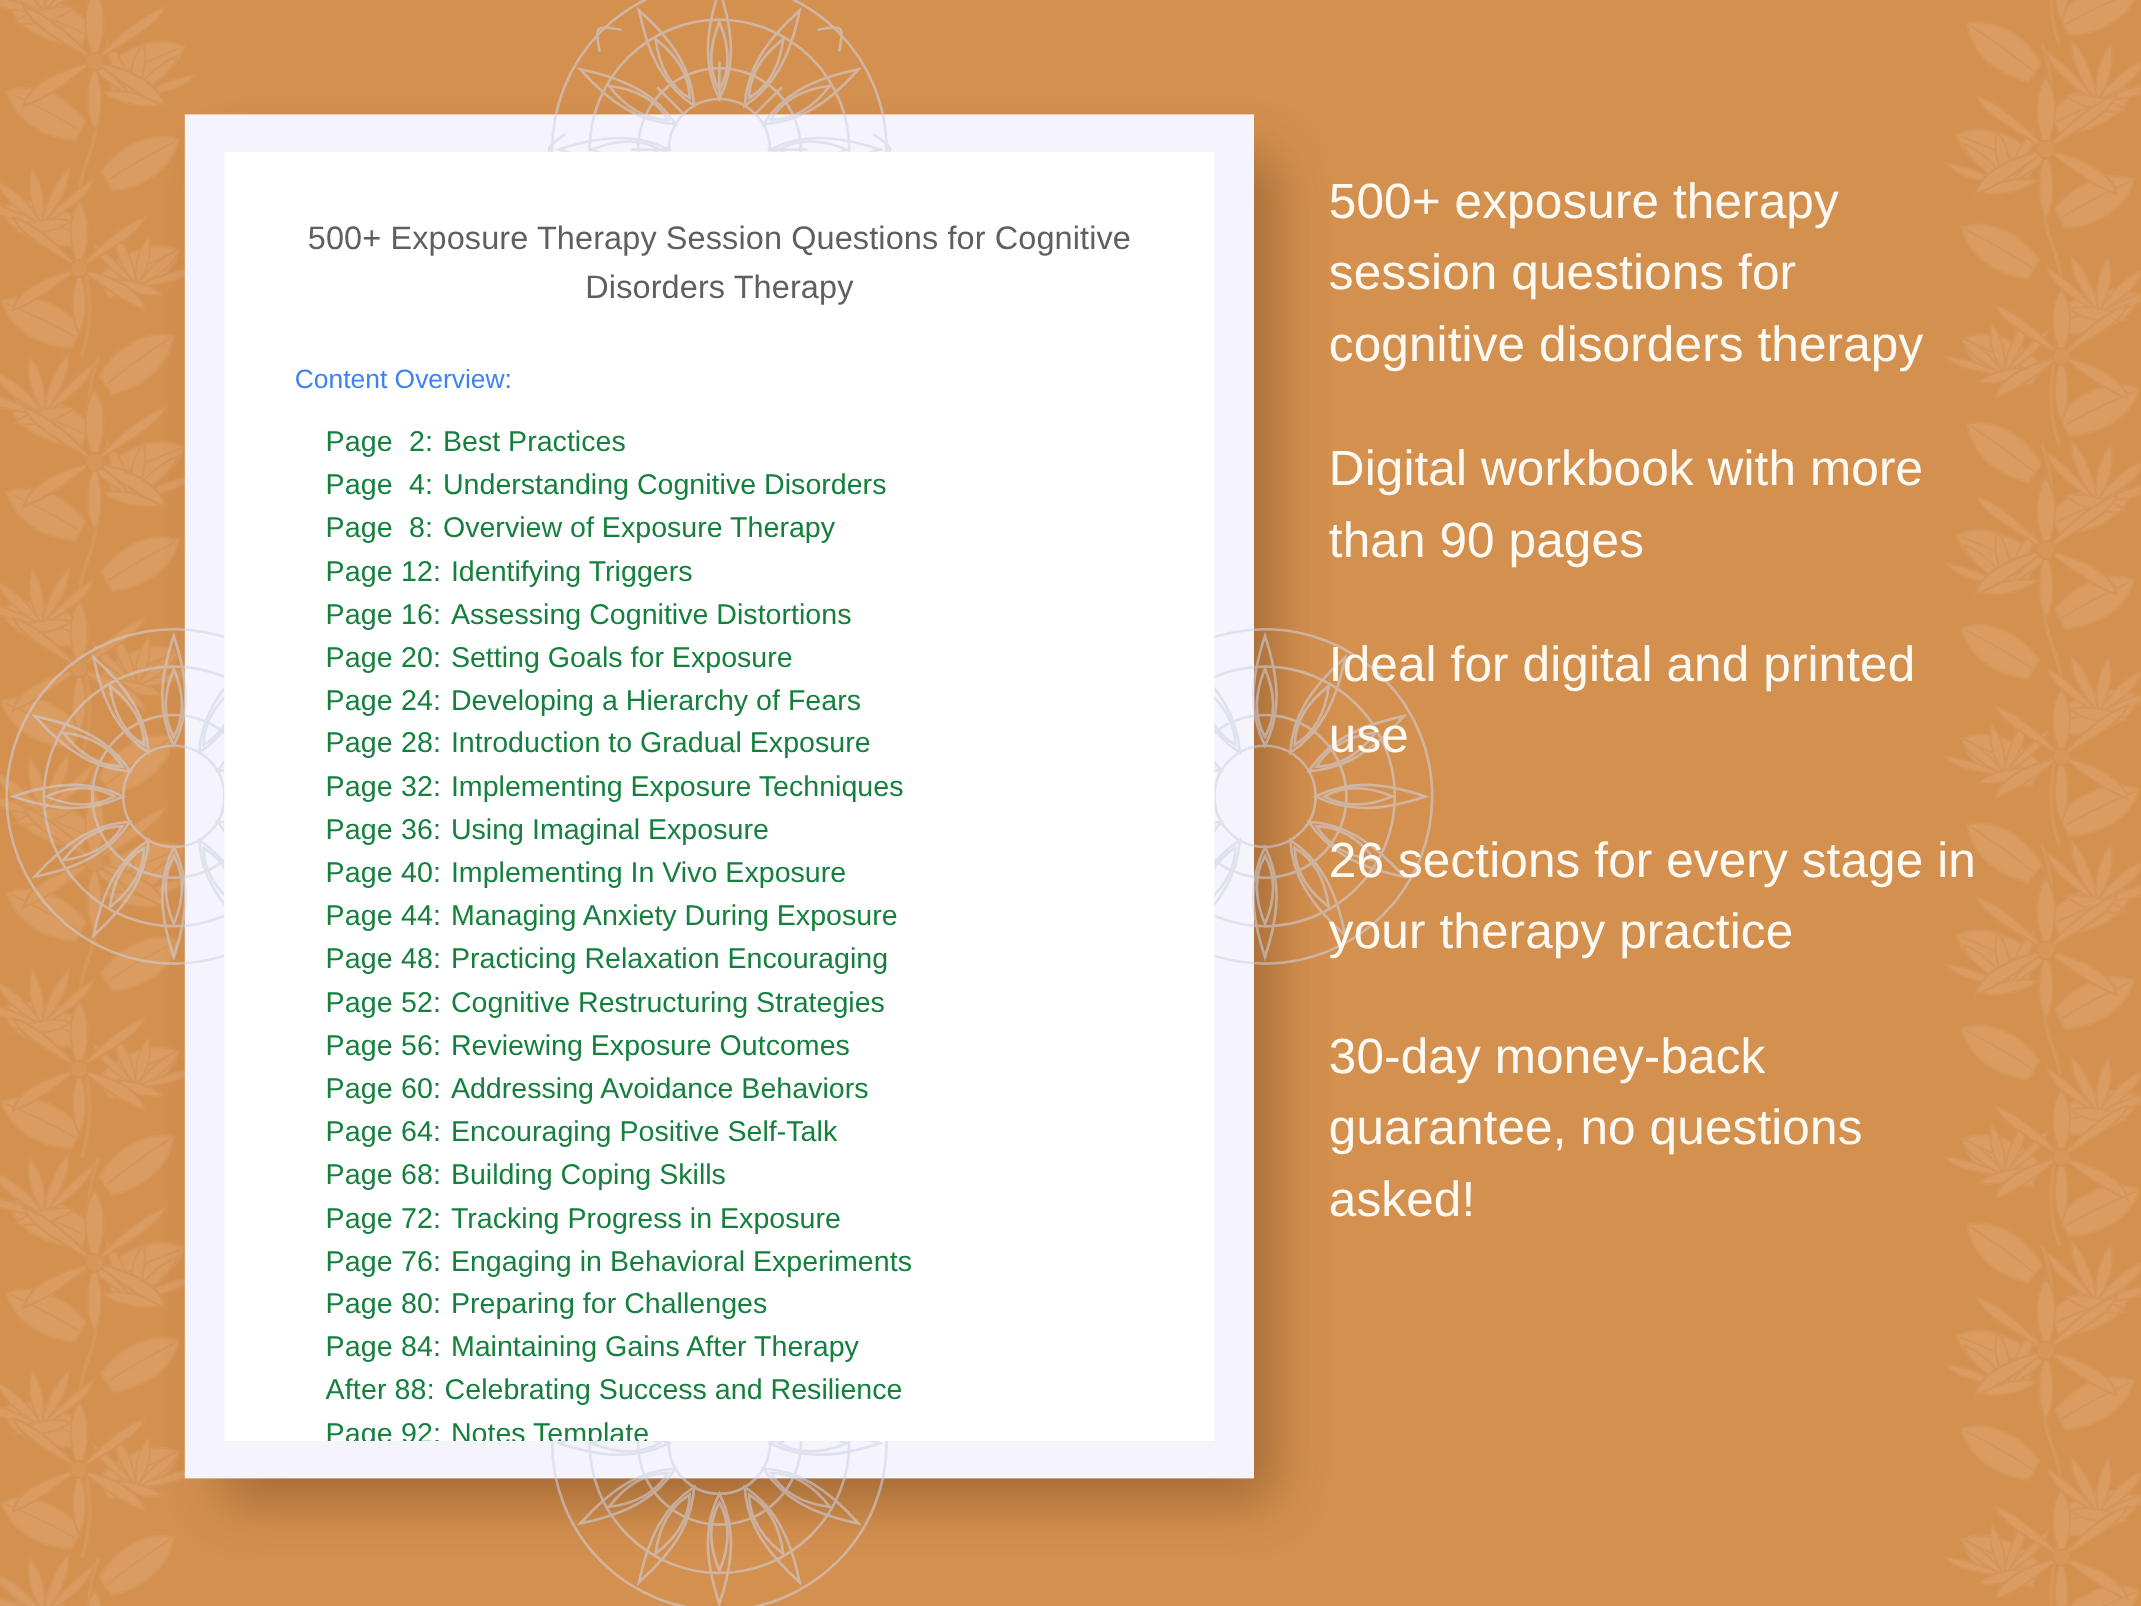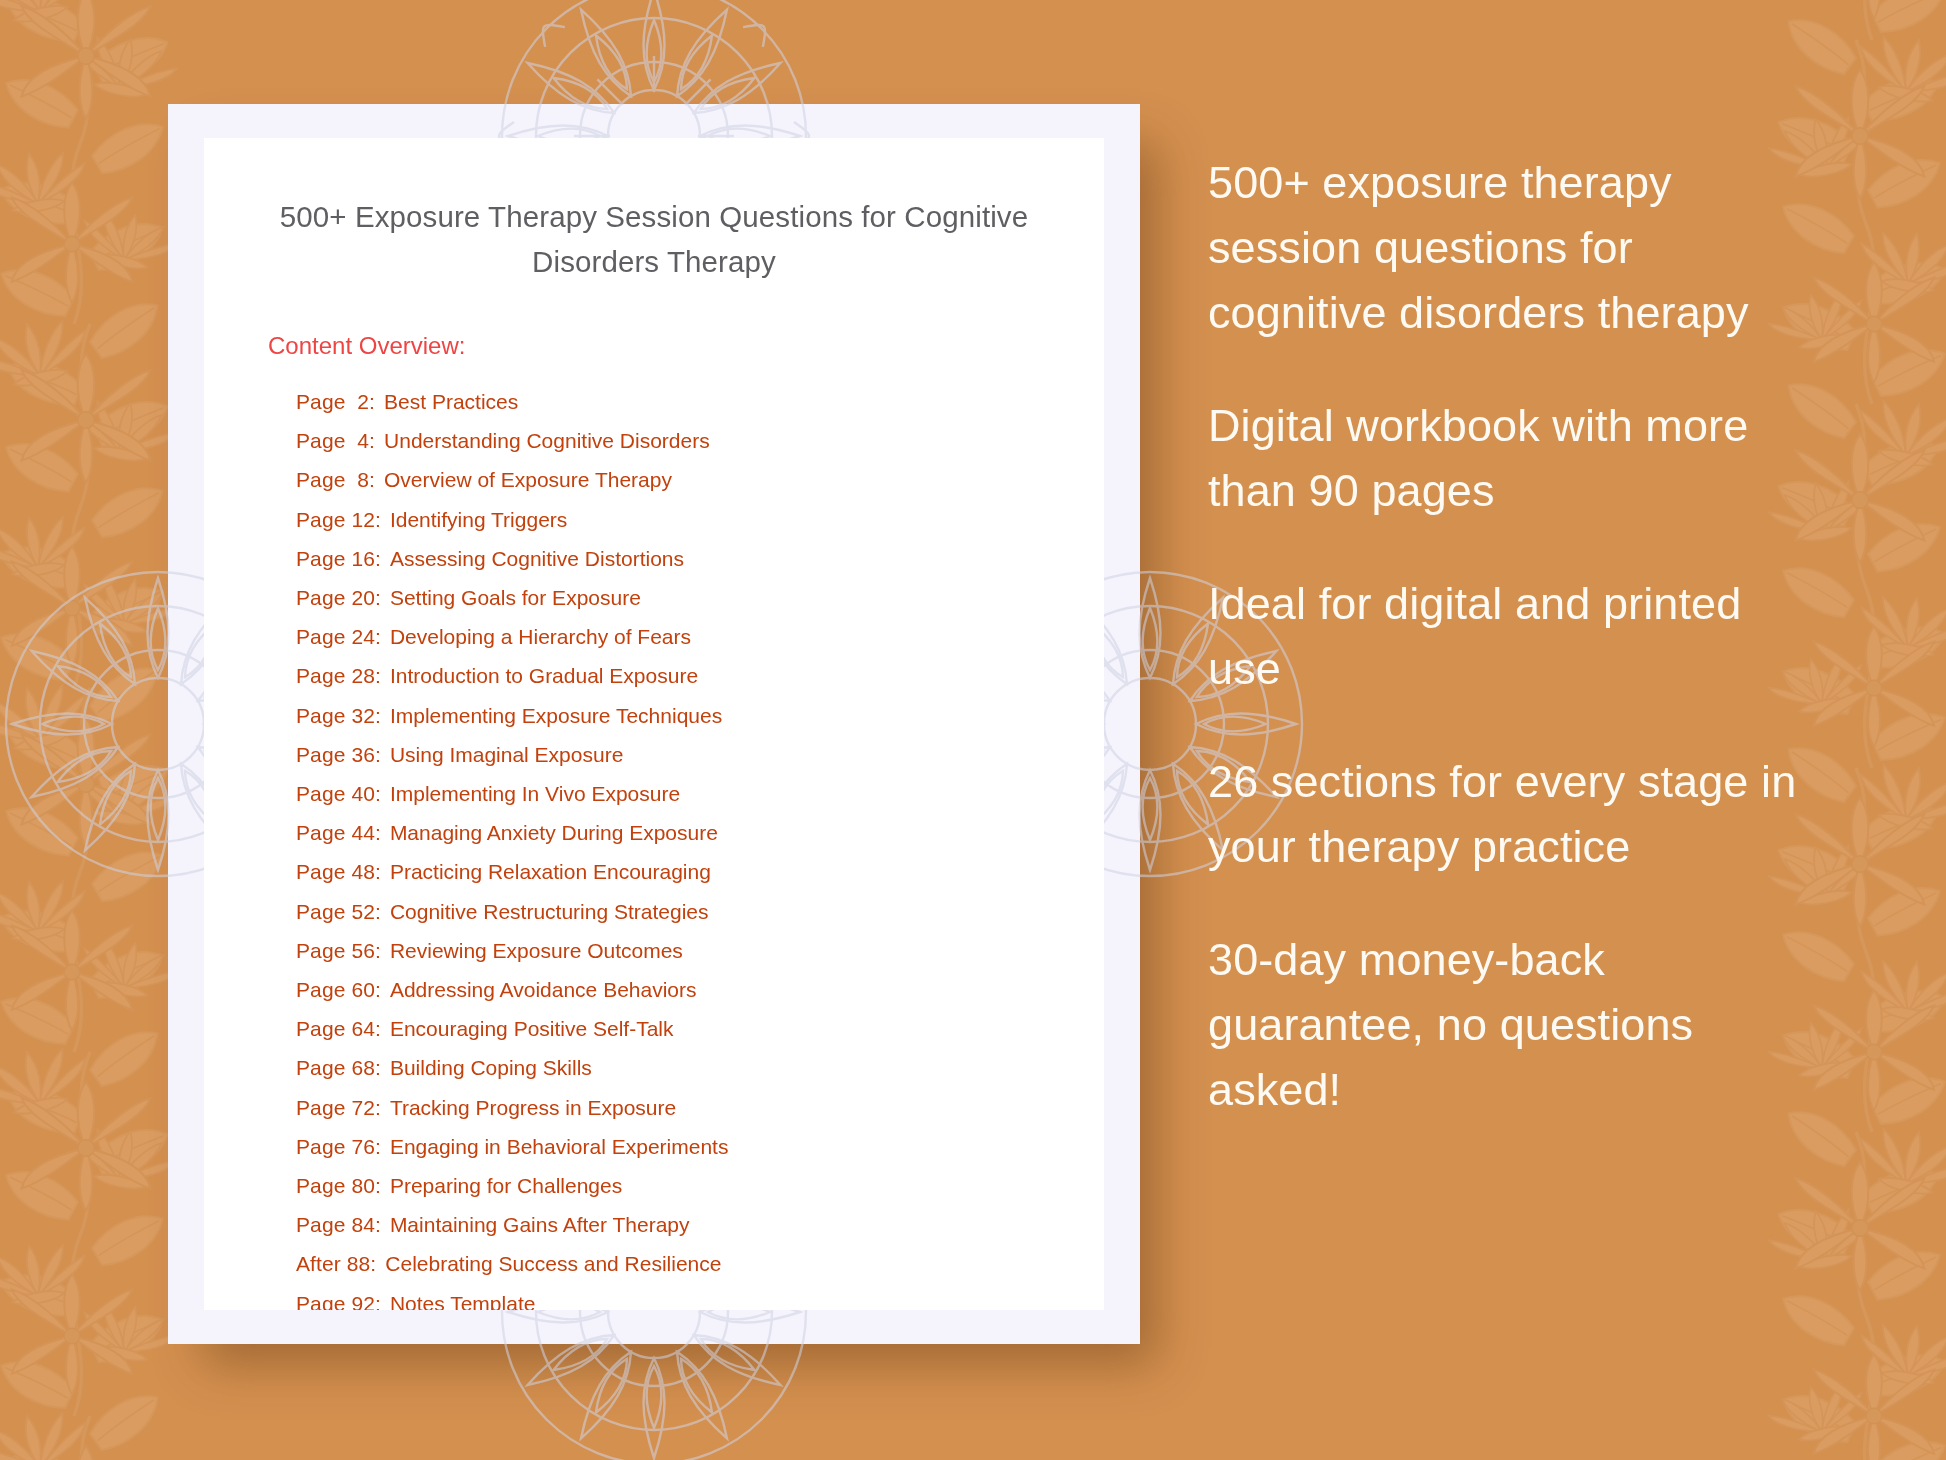--- a/index.html
+++ b/index.html
@@ -39,29 +39,29 @@
   
   #doc-title{
     margin:56px 62px 0 62px;
     text-align:center;
     font-size:29.5px;line-height:45px;
     color:#5f5f63;font-weight:400;
     letter-spacing:.1px;
   }
   #content-overview-label{
     margin:48px 0 0 64px;
-    font-size:24px;color:#ef4444;font-weight:400;
+    font-size:24px;color:#3b82f6;font-weight:400;
   }
   #toc-list{
     margin:22px 0 0 0;padding:0;list-style:none;
   }
   .toc-row{
     display:flex;align-items:baseline;
     margin-left:92px;
-    font-size:21px;color:#c2410c;
+    font-size:26px;color:#15803d;
     line-height:39.2px;font-weight:400;
     white-space:pre;
   }
   .toc-page{letter-spacing:.1px;}
   .toc-title{padding-left:9px;}
 
   
   #marketing-column{
     position:absolute;left:1208px;top:150px;width:600px;
   }

